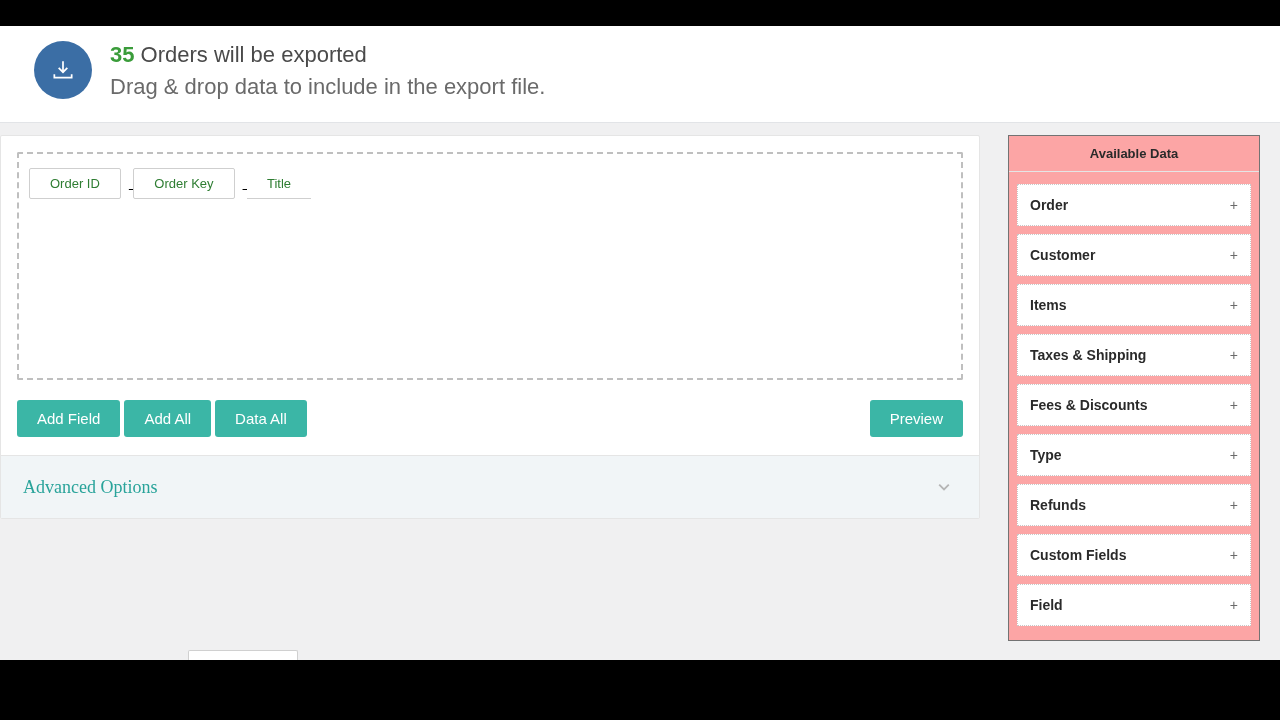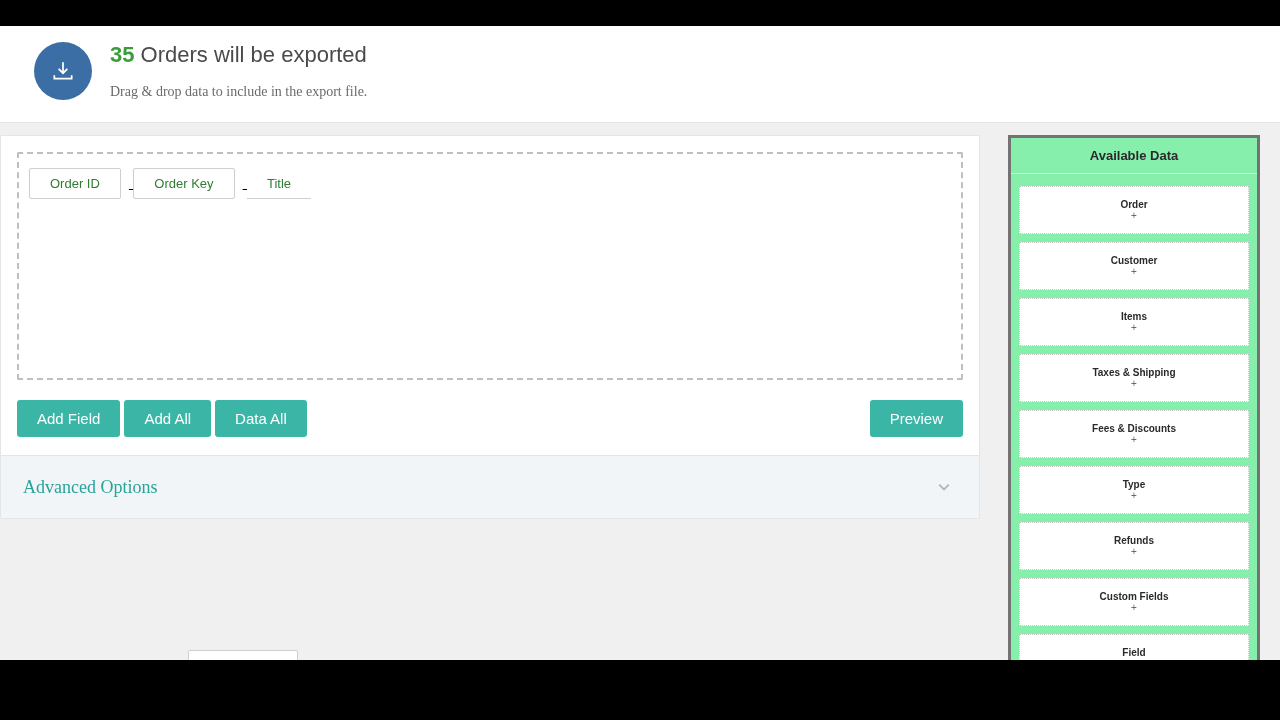--- a/index.html
+++ b/index.html
@@ -6,33 +6,33 @@
   html, body { width: 1280px; height: 720px; font-family: "Segoe UI", Arial, sans-serif; background: #f0f0f1; overflow: hidden; }
   .topbar, .bottombar { background: #000; width: 100%; }
   .topbar { height: 26px; }
   .bottombar { height: 60px; position: absolute; bottom: 0; left: 0; }
 
   .header-card {
     background: #fff;
     margin: 0;
     padding: 14px 20px 22px 20px;
     display: flex;
-    align-items: flex-end;
+    align-items: center;
     border-bottom: 1px solid #e2e4e7;
   }
   .header-icon {
     width: 58px; height: 58px; border-radius: 50%;
     background: #3b6ea5;
     display: flex; align-items: center; justify-content: center;
     margin-left: 14px; margin-right: 18px; flex-shrink: 0;
   }
   .header-text { padding-top: 2px; }
   .header-title { font-size: 22px; color: #4a4a4a; font-weight: 500; }
   .header-count { color: #3a9c3a; font-weight: 700; }
-  .header-sub { font-size: 14px; color: #6a6a6a; margin-top: 16px; font-family: Liberation Serif, serif; }
+  .header-sub { font-size: 22px; color: #6a6a6a; margin-top: 6px; }
 
   .body-row { display: flex; gap: 28px; padding: 12px 20px 0 0; align-items: flex-start; }
   .main-col { flex: 1; }
   .side-col { width: 252px; }
 
   .panel { background: #fff; border: 1px solid #e5e5e5; border-radius: 2px; }
 
   .dropzone {
     margin: 16px 16px 0 16px;
     border: 2px dashed #bfbfbf;
@@ -79,32 +79,31 @@
   .sect.alt { background: #f1f5f7; }
   .sect-title { font-size: 18px; color: #4a4a4a; }
   .sect-title.teal { color: #29a39a; }
   .chev {
     width: 26px; height: 26px;
     display: flex; align-items: center; justify-content: center;
     color: #b5b5b5; font-size: 14px;
   }
   .chev.circled { border: 1px solid #d0d0d0; border-radius: 50%; }
 
-  .side-panel { background: #86efac; border: 3px solid #737373; }
+  .side-panel { background: #fca5a5; border: 1px solid #737373; }
   .side-title { text-align: center; padding: 10px 0; font-size: 13px; font-weight: 700; border-bottom: 1px solid #e5e5e5; color: #2a2a2a; }
   .side-list { padding: 12px 8px 14px 8px; }
   .side-item {
     border: 1px dotted #c8c8c8;
     padding: 12px 12px;
     margin-bottom: 8px;
     display: flex; justify-content: space-between; align-items: center;
-    font-size: 10px; font-weight: 700; color: #2a2a2a;
+    font-size: 14px; font-weight: 700; color: #2a2a2a;
     cursor: pointer;
     background: #fff;
-    flex-direction: column;
   }
   .side-item .plus { font-weight: 400; color: #6a6a6a; }
 
   .floating-box {
     position: absolute;
     left: 188px; bottom: 56px;
     width: 110px; height: 14px;
     background: #fff;
     border: 1px solid #d0d0d0; border-bottom: 0;
     border-radius: 2px 2px 0 0;

